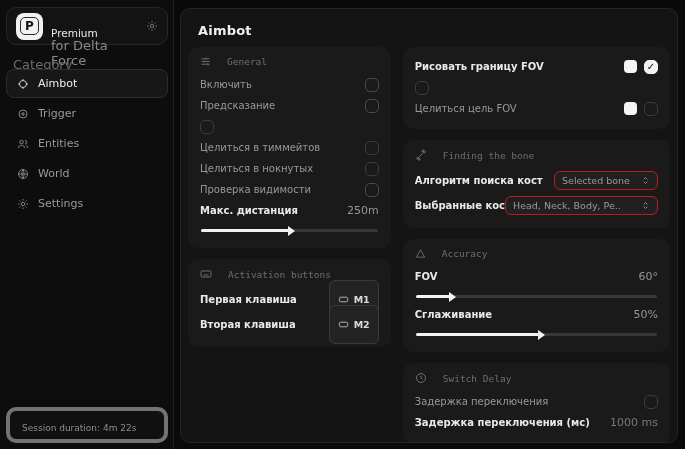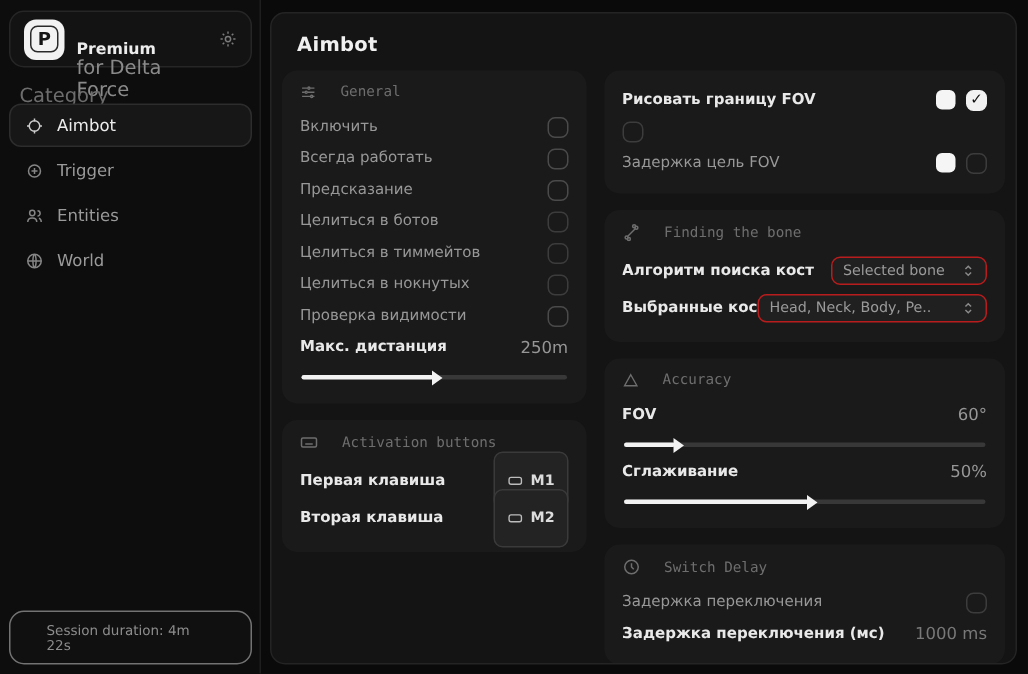--- a/index.html
+++ b/index.html
@@ -4,29 +4,29 @@
 <style>
   * { margin:0; padding:0; box-sizing:border-box; }
   html,body { width:685px; height:449px; background:#0a0a0a; font-family:"DejaVu Sans","Liberation Sans",sans-serif; overflow:hidden; }
 
   
   .sidebar { position:absolute; left:0; top:0; width:174px; height:449px; background:#0d0d0d; border-right:1px solid #1e1e1e; }
   .logo-card { position:absolute; left:6px; top:7px; width:162px; height:38px; background:#131313; border:1px solid #262626; border-radius:10px; display:flex; align-items:center; padding:0 9px; gap:8px; }
   .logo-badge { width:27px; height:27px; background:#f2f2f2; border-radius:8px; display:flex; align-items:center; justify-content:center; color:#141414; font-weight:bold; font-size:14px; flex:0 0 auto; }
   .logo-badge span { border:1.5px solid #2a2a2a; border-radius:5px; padding:0 4px; line-height:16px; font-size:12px; }
   .logo-text { flex:1; line-height:1.15; }
-  .logo-title { font-size:10.5px; font-weight:bold; color:#ececec;margin-top:44px; }
+  .logo-title { font-size:10.5px; font-weight:normal; color:#ececec;margin-top:44px; }
   .logo-sub { font-size:13px; color:#8a8a8a; }
   .logo-gear { color:#7a7a7a; display:flex; }
   .category { position:absolute; left:13px; top:57px; font-size:13px; color:#6d6d6d; }
   .nav { position:absolute; left:6px; top:69px; width:162px; display:flex; flex-direction:column; gap:1px; }
   .nav-item { display:flex; align-items:center; gap:9px; height:29px; padding:0 10px; border-radius:8px; border:1px solid transparent; color:#9a9a9a; font-size:11px; }
   .nav-item.active { background:#171717; border-color:#2d2d2d; color:#ececec; }
   .nav-item .nicon { display:flex; color:inherit; opacity:.85; }
-  .session-box { position:absolute; left:6px; bottom:6px; width:162px; height:36px; border:1px solid #737373; border-radius:10px; background:#101010; display:flex; align-items:flex-end; padding:6px 24px; }
+  .session-box { position:absolute; left:6px; bottom:6px; width:162px; height:36px; border:4px solid #737373; border-radius:10px; background:#101010; display:flex; align-items:flex-end; padding:6px 12px; }
   .session-text { font-size:9px; color:#8d8d8d; }
 
   
   .panel { position:absolute; left:180px; top:8px; width:498px; height:435px; background:#141414; border:1px solid #242424; border-radius:10px; overflow:hidden; }
   .page-title { position:absolute; left:17px; top:14px; font-size:13px; font-weight:bold; color:#f0f0f0; letter-spacing:.2px; }
   .columns { position:absolute; left:7px; top:38px; right:7px; bottom:0; display:flex; gap:12px; }
   .col { flex:1; display:flex; flex-direction:column; gap:11px; }
 
   .card { background:#1a1a1a; border-radius:10px; padding:9px 12px 10px; }
   .card-head { display:flex; align-items:center; gap:16px; color:#6e6e6e; font-family:"DejaVu Sans Mono","Liberation Mono",monospace; font-size:9.5px; margin-bottom:7px; }
@@ -110,20 +110,29 @@
     </div>
     <div class="nav-item">
       <span class="nicon">
         <svg width="12" height="12" viewBox="0 0 24 24" fill="none" stroke="currentColor" stroke-width="2">
             <circle cx="12" cy="12" r="9"></circle>
             <path d="M3 12h18M12 3c2.8 2.6 2.8 15.4 0 18M12 3c-2.8 2.6-2.8 15.4 0 18"></path>
           </svg>
       </span>
       <span>World</span>
     </div>
+    <div class="nav-item">
+      <span class="nicon">
+        <svg width="12" height="12" viewBox="0 0 24 24" fill="none" stroke="currentColor" stroke-width="2">
+            <circle cx="12" cy="12" r="3.5"></circle>
+            <path d="M12 2v3M12 19v3M2 12h3M19 12h3M4.9 4.9l2.1 2.1M17 17l2.1 2.1M19.1 4.9L17 7M7 17l-2.1 2.1"></path>
+          </svg>
+      </span>
+      <span>Settings</span>
+    </div>
   </div>
 
   <div class="session-box">
     <div class="session-text">Session duration: 4m 22s</div>
   </div>
 </div>
 
 <div class="panel">
   <div class="page-title">Aimbot</div>
 
@@ -140,29 +149,24 @@
                 <circle cx="17" cy="18" r="1.6"></circle>
               </svg>
           </span>
           <span>General</span>
         </div>
         <div class="row">
             <span class="lbl">Включить</span>
             <span class="checkbox"></span>
           </div>
         <div class="row">
-            <span class="lbl">Всегда работать</span>
-            <span class="checkbox"></span>
-          </div>
-        <div class="row">
             <span class="lbl">Предсказание</span>
             <span class="checkbox"></span>
           </div>
         <div class="row">
-            <span class="lbl">Целиться в ботов</span>
             <span class="checkbox dim"></span>
           </div>
         <div class="row">
             <span class="lbl">Целиться в тиммейтов</span>
             <span class="checkbox dim"></span>
           </div>
         <div class="row">
             <span class="lbl">Целиться в нокнутых</span>
             <span class="checkbox dim"></span>
           </div>
@@ -226,21 +230,21 @@
             <span class="swatch"></span>
             <span class="checkbox checked">✓</span>
           </span>
         </div>
         <div class="row">
           <span class="ctrls">
               <span class="checkbox dim"></span>
             </span>
         </div>
         <div class="row">
-          <span class="lbl">Задержка цель FOV</span>
+          <span class="lbl">Целиться цель FOV</span>
           <span class="ctrls">
             <span class="swatch"></span>
             <span class="checkbox dim"></span>
           </span>
         </div>
       </div>
 
       <div class="card">
         <div class="card-head">
           <span class="sicon">

